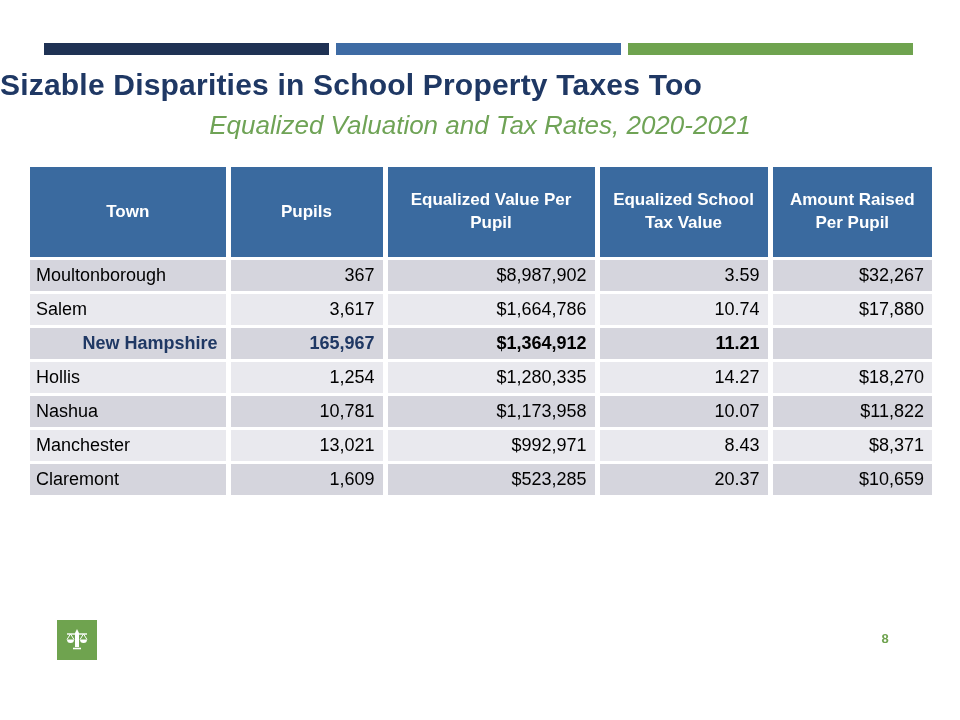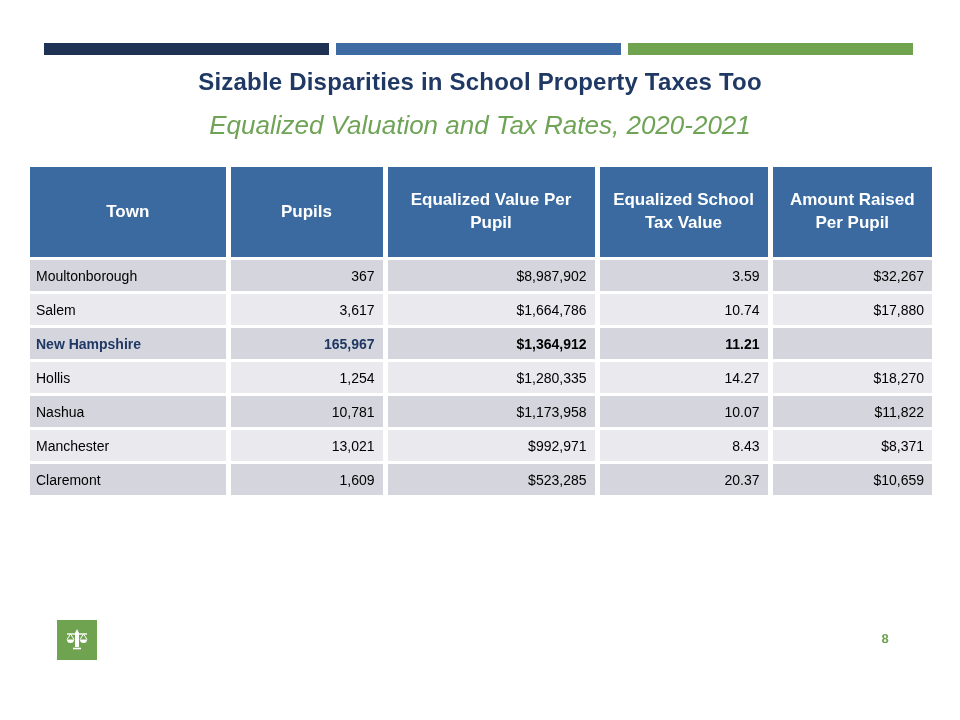--- a/index.html
+++ b/index.html
@@ -15,38 +15,38 @@
   html,body{margin:0;padding:0;background:#fff;}
   body{font-family:"Liberation Sans",sans-serif;}
   .slide{position:relative;width:960px;height:720px;background:#ffffff;overflow:hidden;}
 
   .top-bar{position:absolute;left:44px;top:43px;width:869px;height:12px;display:flex;gap:7px;}
   .top-bar .seg{flex:1;height:100%;}
   .seg-navy{background:var(--accent-navy);}
   .seg-blue{background:var(--accent-blue);}
   .seg-green{background:var(--accent-green);}
 
-  .title{position:absolute;left:0;top:68px;width:100%;text-align:center;
-         font-size:24px;font-weight:bold;color:var(--title-color);letter-spacing:0.2px;}
+  .title{position:absolute;left:0;top:68px;width:100%;text-align:left;
+         font-size:30px;font-weight:bold;color:var(--title-color);letter-spacing:0.2px;}
   .subtitle{position:absolute;left:0;top:110px;width:100%;text-align:center;
          font-size:26px;font-style:italic;color:var(--subtitle-green);}
 
   table.data-table{position:absolute;left:30px;top:167px;width:902px;
          border-collapse:collapse;table-layout:fixed;padding-left:46px;}
   .data-table th{background:var(--header-bg);color:#ffffff;font-weight:bold;font-size:17px;
          height:90px;text-align:center;vertical-align:middle;line-height:1.35;padding:0 12px;}
-  .data-table td{font-size:14px;height:29px;padding:1px 8px 1px 6px;color:#000;
+  .data-table td{font-size:18px;height:29px;padding:1px 8px 1px 6px;color:#000;
          white-space:nowrap;overflow:hidden;vertical-align:middle;}
   .data-table th + th, .data-table td + td{border-left:5px solid #ffffff;}
   .data-table tbody td{border-top:3px solid #ffffff;}
   .data-table tbody tr:nth-child(odd) td{background:var(--row-dark);}
   .data-table tbody tr:nth-child(even) td{background:var(--row-light);}
   .c-num{text-align:right;}
   tr.highlight td{font-weight:bold;}
-  tr.highlight td.c-town, tr.highlight td.c-pupils{color:var(--title-color);}
+  tr.highlight td.c-town, tr.highlight td.c-pupils{color:var(--title-color);text-align:right;}
 
   .logo{position:absolute;left:57px;top:620px;width:40px;height:40px;
         background:var(--accent-green);display:flex;align-items:center;justify-content:center;}
   .logo svg{display:block;}
   .page-number{position:absolute;left:874px;top:631px;width:22px;text-align:center;
         font-size:13px;font-weight:bold;color:var(--accent-green);}
 </style>
 </head>
 <body>
 

